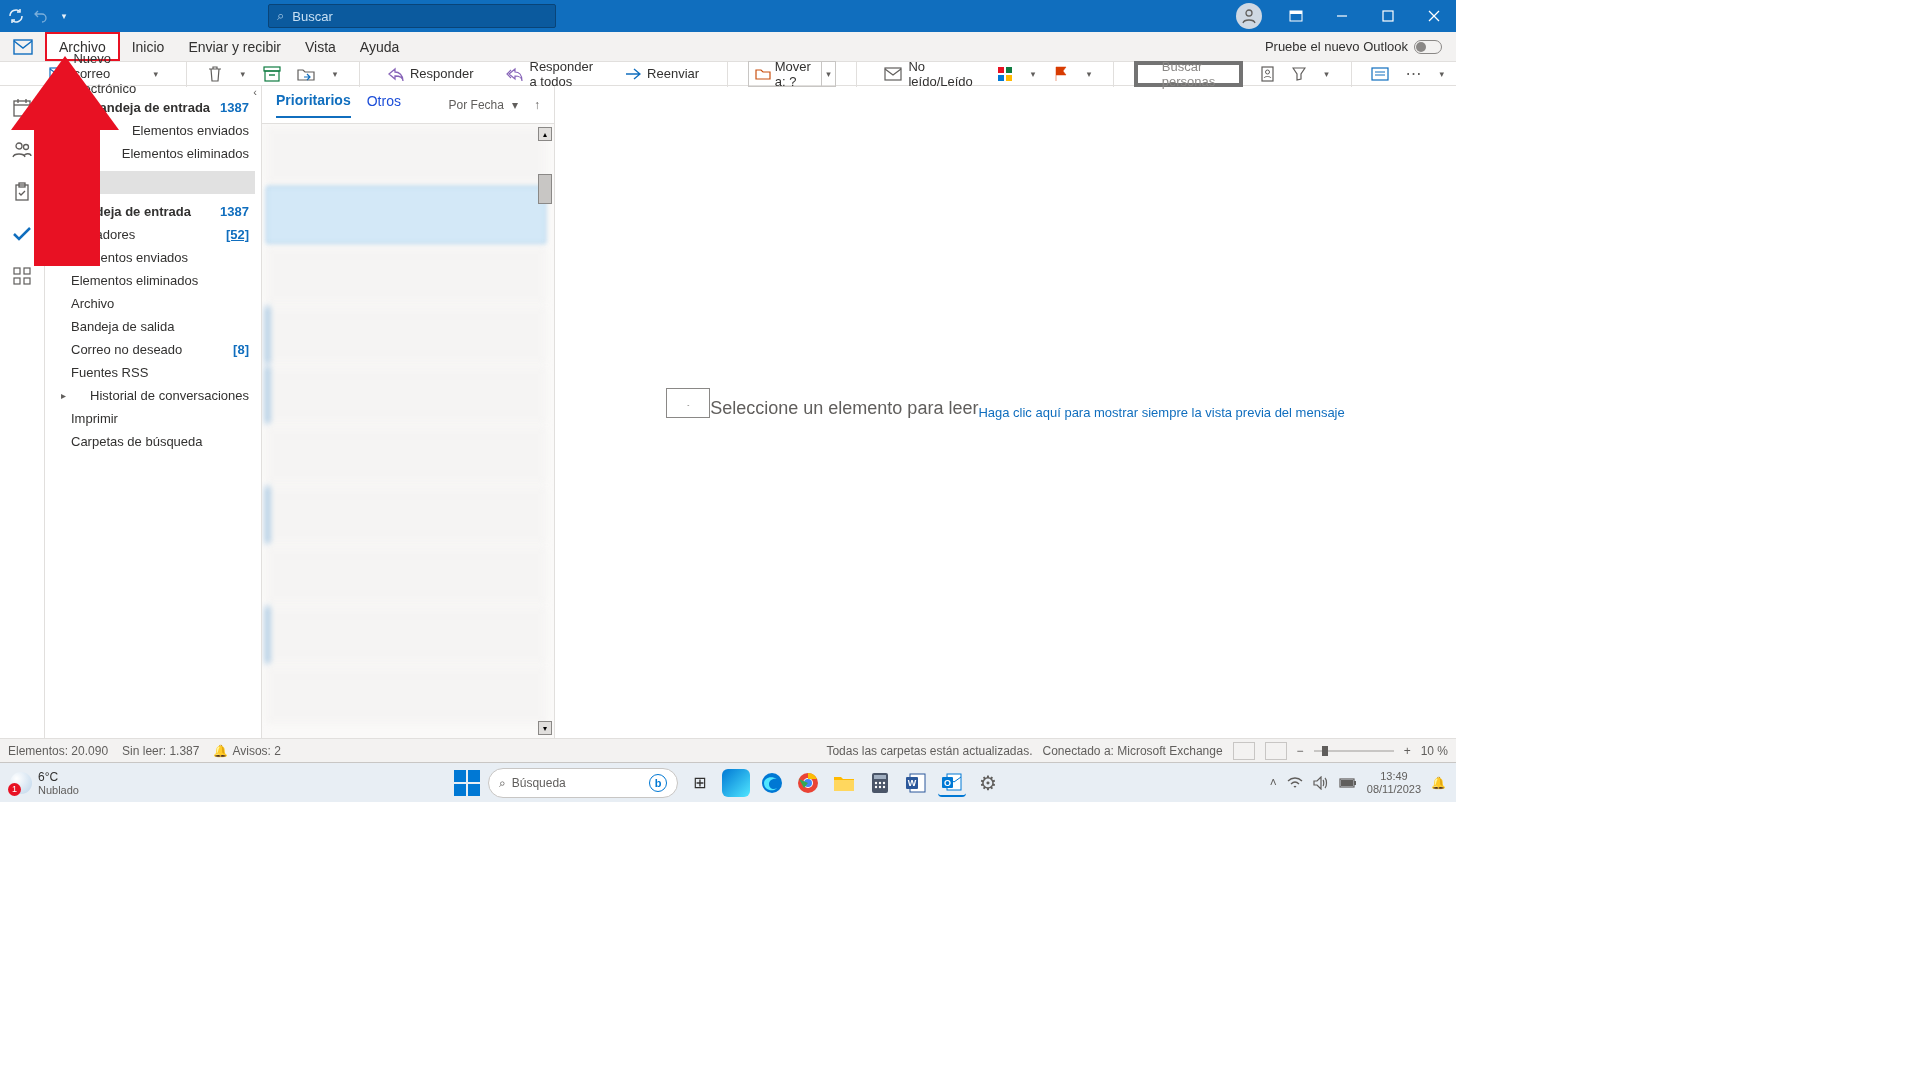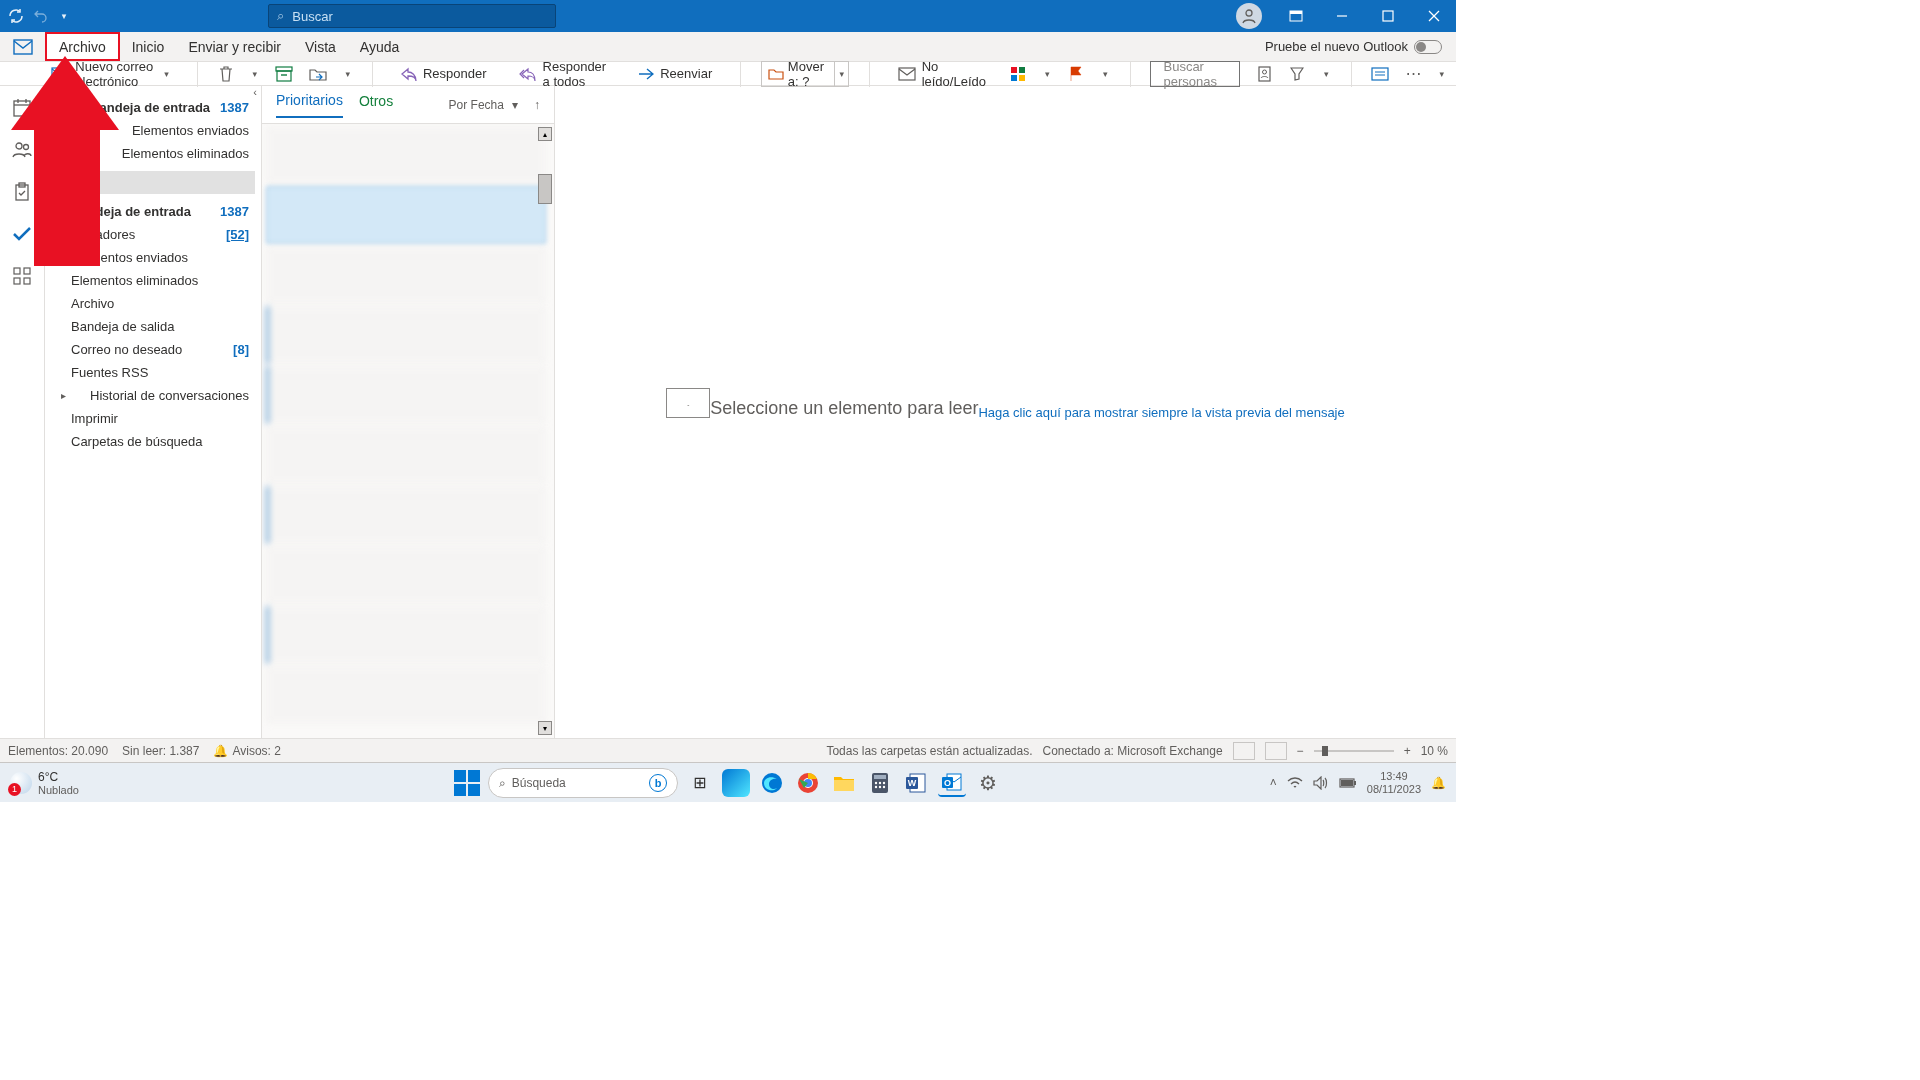--- a/index.html
+++ b/index.html
@@ -28,42 +28,42 @@
 .toolbar{height:24px;background:#fff;border-bottom:1px solid #e1dfdd;display:flex;align-items:center;padding:0 6px;gap:16px;}
 .toolbar .leftlane{width:39px;}
 .tbtn{height:28px;display:flex;align-items:center;gap:6px;padding:0 8px;color:#323130;border-radius:2px;}
 .tbtn.newmail{padding-left:4px;}
 .tbtn .chev{font-size:9px;color:#605e5c;margin-left:2px;}
 .tsep{width:1px;height:26px;background:#e1dfdd;margin:0 4px;}
 .icbtn{width:26px;height:28px;display:flex;align-items:center;justify-content:center;color:#605e5c;}
 .movebox{display:flex;align-items:center;border:1px solid #c8c6c4;height:26px;}
 .movebox .mlbl{padding:0 6px;display:flex;align-items:center;gap:4px;color:#323130;font-size:13px;}
 .movebox .mchev{width:18px;border-left:1px solid #c8c6c4;display:flex;align-items:center;justify-content:center;font-size:9px;color:#605e5c;height:100%;}
-.searchpeople{border:1px solid #737373;height:26px;width:124px;padding:0 12px;color:#8a8886;font-size:13px;display:flex;align-items:center;}
+.searchpeople{border:4px solid #737373;height:26px;width:124px;padding:0 24px;color:#8a8886;font-size:13px;display:flex;align-items:center;}
 .collapsechev{margin-left:auto;margin-right:6px;font-size:9px;color:#605e5c;}
 
 
 .main{display:flex;height:652px;}
 .navrail{width:45px;background:#fff;border-right:1px solid #e1dfdd;display:flex;flex-direction:column;align-items:center;padding-top:8px;gap:14px;}
 .navrail .nitem{width:28px;height:28px;display:flex;align-items:center;justify-content:center;color:#605e5c;}
 .navrail .nitem.active{color:#106ebe;}
 
 .folderpane{width:217px;border-right:1px solid #e1dfdd;padding-top:2px;position:relative;}
 .folderpane .collapse{position:absolute;right:4px;top:0;font-size:11px;color:#605e5c;}
 .flist{padding:8px 6px 0 6px;}
 .fitem{display:flex;align-items:center;justify-content:space-between;height:23px;padding:0 6px 0 18px;color:#323130;font-size:13px;}
 .fitem.bold .lbl{font-weight:600;}
 .fitem .cnt{color:#106ebe;font-weight:600;}
 .fitem.indent{padding-left:20px;}
 .fitem.grey{background:#e1e1e1;margin:6px 0;border-radius:0;}
 
 .msglist{width:293px;border-right:1px solid #e1dfdd;display:flex;flex-direction:column;}
 .msglist .tabs{height:38px;display:flex;align-items:center;padding:0 14px;gap:16px;border-bottom:1px solid #e1dfdd;}
-.msglist .tabs .mtab{font-size:14px;color:#15803d;padding-bottom:8px;}
-.msglist .tabs .mtab.active{color:#106ebe;border-bottom:2px solid #106ebe;font-weight:400;}
+.msglist .tabs .mtab{font-size:14px;color:#1d4ed8;padding-bottom:8px;}
+.msglist .tabs .mtab.active{color:#106ebe;border-bottom:2px solid #106ebe;font-weight:700;}
 .msglist .tabs .sort{margin-left:auto;font-size:12px;color:#605e5c;display:flex;align-items:center;gap:8px;text-align:right;}
 .msglist .items{flex:1;position:relative;overflow:hidden;background:#faf9f8;}
 .mail{height:58px;margin:2px 8px 2px 4px;background:#f3f2f1;border-radius:2px;position:relative;filter:blur(3px);opacity:.6;}
 .mail.unread{border-left:3px solid #106ebe;}
 .mail.selected{background:#cde6f7;border:1px solid #78b3e0;filter:blur(2px);opacity:.85;}
 .scrollthumb{position:absolute;right:2px;top:50px;width:14px;height:30px;background:#c8c6c4;border:1px solid #8a8886;}
 .scrollarrow{position:absolute;right:2px;width:14px;height:14px;background:#e1dfdd;border:1px solid #8a8886;display:flex;align-items:center;justify-content:center;font-size:8px;}
 
 .reading{flex:1;display:flex;flex-direction:row;align-items:center;justify-content:center;color:#323130;}
 .reading .envicon{width:44px;height:30px;border:1.5px solid #8a8886;position:relative;margin-bottom:18px;}

